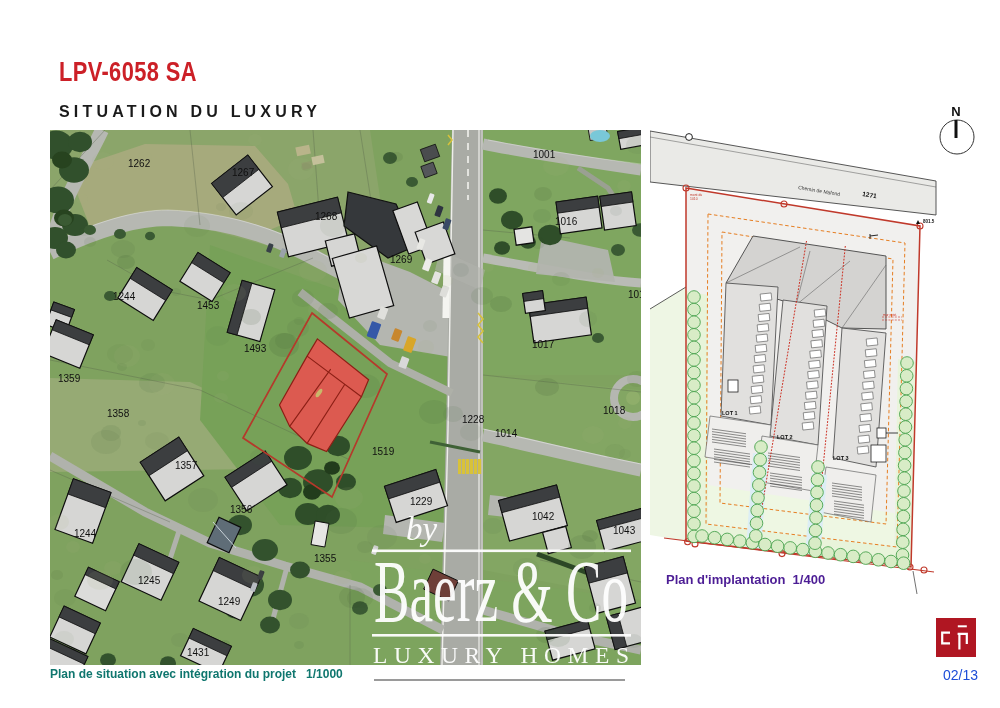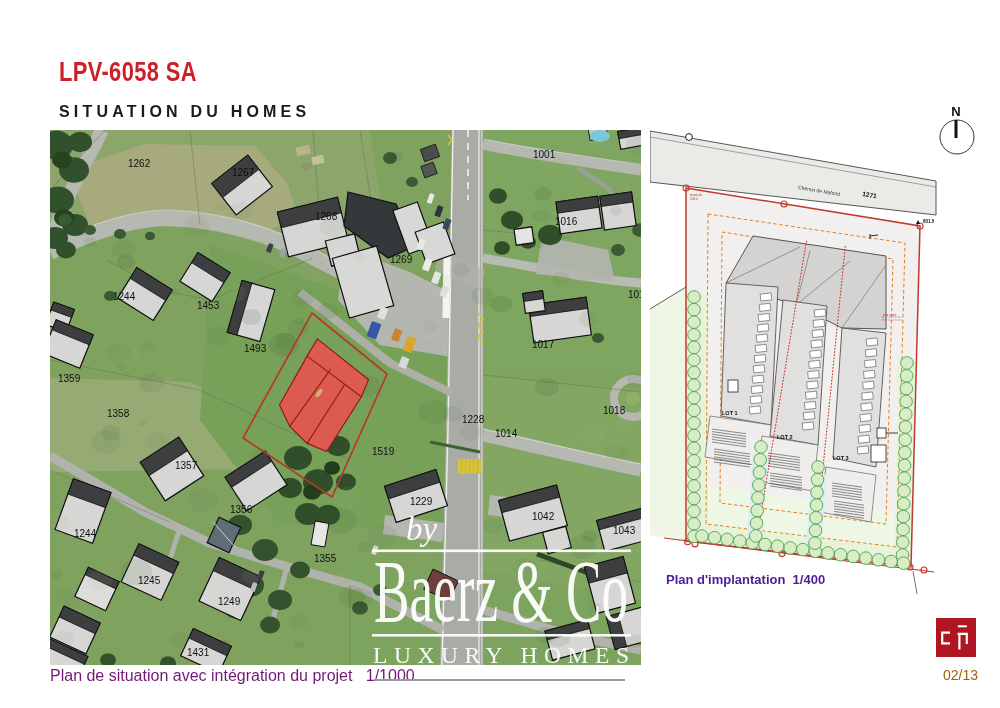--- a/index.html
+++ b/index.html
@@ -1,25 +1,25 @@
 <!DOCTYPE html>
 <html><head><meta charset="utf-8">
 <style>
 html,body{margin:0;padding:0;background:#fff;width:1000px;height:708px;overflow:hidden}
 body{position:relative;font-family:"Liberation Sans",sans-serif}
 .title{position:absolute;left:59px;top:56px;font-size:28px;font-weight:bold;color:#cc2027;letter-spacing:0.5px;transform:scaleX(0.78);transform-origin:0 0}
 .sub{position:absolute;left:59px;top:103px;font-size:16px;font-weight:bold;color:#1a1a1a;letter-spacing:4.2px}
-.cap1{position:absolute;left:50px;top:667px;font-size:16px;font-weight:normal;color:#701a75}
+.cap1{position:absolute;left:50px;top:667px;font-size:12px;font-weight:bold;color:#0f766e}
 .cap2{position:absolute;left:666px;top:572px;font-size:13px;font-weight:bold;color:#4c1d95}
 .grayline{position:absolute;left:374px;top:679px;width:251px;height:1.5px;background:#9a9a9a}
-.pagenum{position:absolute;left:943px;top:667px;font-size:14px;color:#a16207}
+.pagenum{position:absolute;left:943px;top:667px;font-size:14px;color:#1d4ed8}
 </style></head>
 <body>
 <div class="title">LPV-6058 SA</div>
-<div class="sub">SITUATION DU HOMES</div>
+<div class="sub">SITUATION DU LUXURY</div>
 <svg width="591" height="535" viewBox="0 0 591 535" style="position:absolute;left:50px;top:130px">
 <rect width="591" height="535" fill="#7fa25f"></rect>
 <polygon points="0.0,0.0 320.0,0.0 340.0,135.0 263.0,128.0 115.0,88.0 0.0,118.0" fill="#8ba56a"></polygon>
 <polygon points="18.0,40.0 95.0,14.0 205.0,16.0 238.0,54.0 248.0,88.0 210.0,104.0 115.0,86.0 42.0,102.0" fill="#a6aa7c"></polygon>
 <polygon points="433.0,0.0 591.0,0.0 591.0,245.0 433.0,245.0" fill="#7fa660"></polygon>
 <polygon points="0.0,248.0 140.0,252.0 285.0,320.0 278.0,338.0 0.0,342.0" fill="#96aa74"></polygon>
 <polygon points="160.0,115.0 430.0,210.0 433.0,400.0 230.0,395.0 150.0,290.0" fill="#77a158"></polygon>
 <polygon points="300.0,430.0 591.0,470.0 591.0,535.0 300.0,535.0" fill="#7da45e"></polygon>
 <polygon points="433.0,245.0 591.0,260.0 591.0,470.0 433.0,440.0" fill="#83a663"></polygon>
 <path d="M0,122 C45,100 85,88 118,88 C175,90 225,106 265,128 C305,150 340,163 372,172" fill="none" stroke="#b6b8b2" stroke-width="16"></path>

